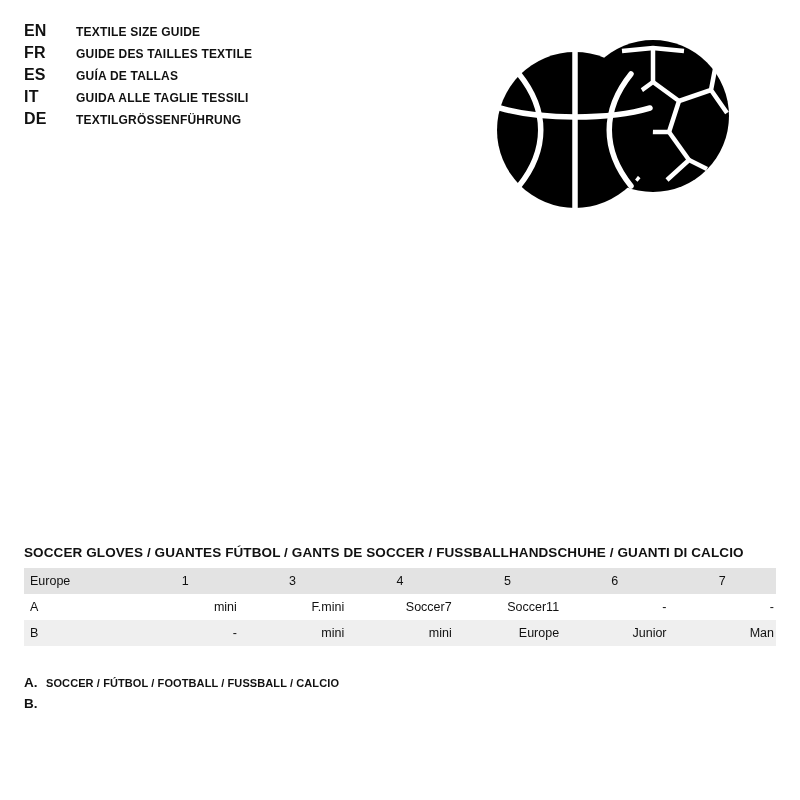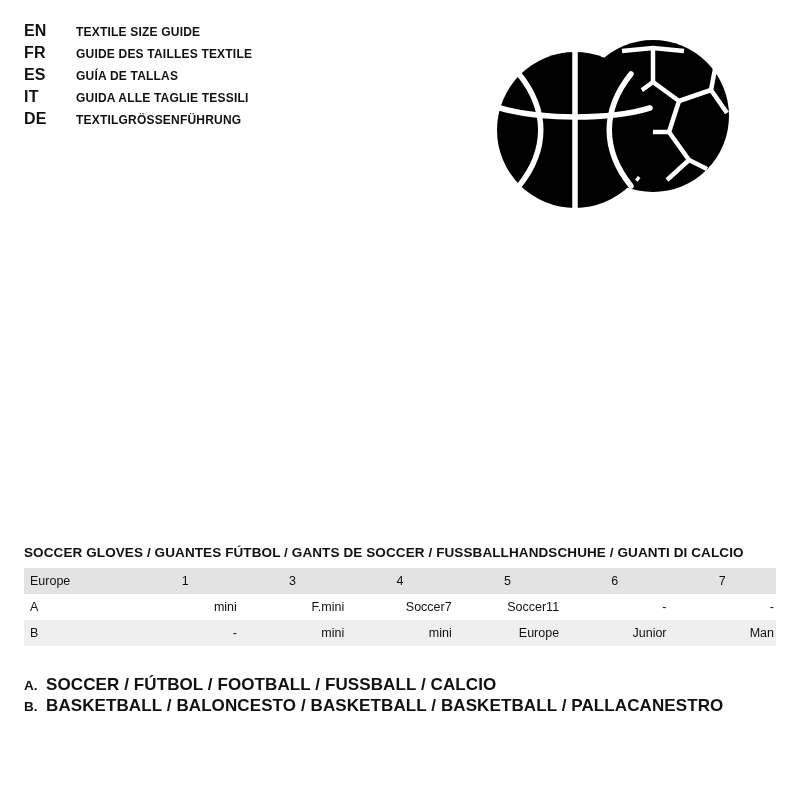--- a/index.html
+++ b/index.html
@@ -115,21 +115,21 @@
     height: 21px;
   }
   .legend-key {
     width: 22px;
     flex: 0 0 22px;
     font-size: 13.5px;
     font-weight: 700;
     text-transform: uppercase;
   }
   .legend-text {
-    font-size: 17px;
+    font-size: 11px;
     font-weight: 700;
     letter-spacing: 0.1px;
     text-transform: uppercase;
     white-space: nowrap;
   }
 </style>
 </head>
 <body>
 
 <div class="lang-block">
@@ -224,15 +224,14 @@
   </table>
 </div>
 
 <div class="legend">
   <div class="legend-row">
     <span class="legend-key">A.</span>
     <span class="legend-text">SOCCER / FÚTBOL / FOOTBALL / FUßBALL / CALCIO</span>
   </div>
   <div class="legend-row">
     <span class="legend-key">B.</span>
-    <span class="legend-text">BASKETBALL / BALONCESTO / BASKETBALL / BASKETBALL / PALLACANESTRO</span>
   </div>
 </div>
 
 </body></html>

